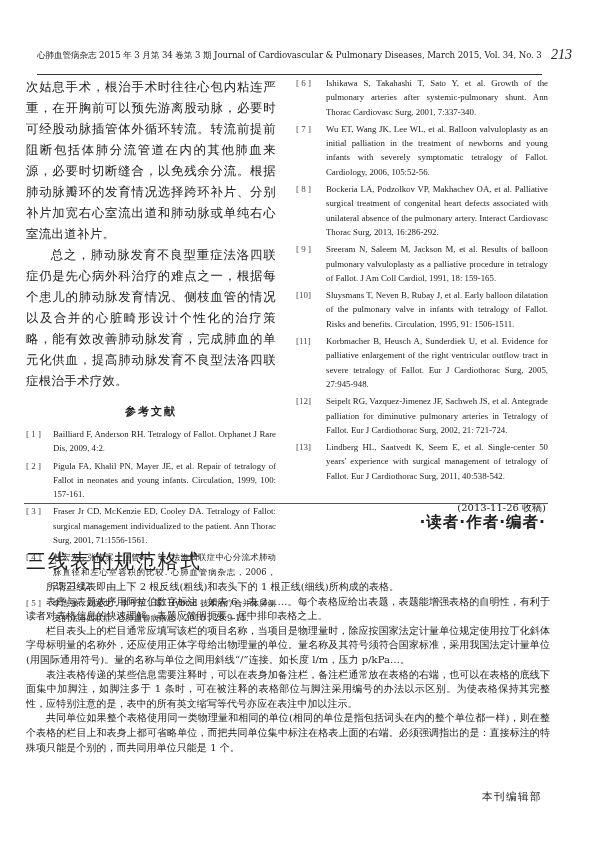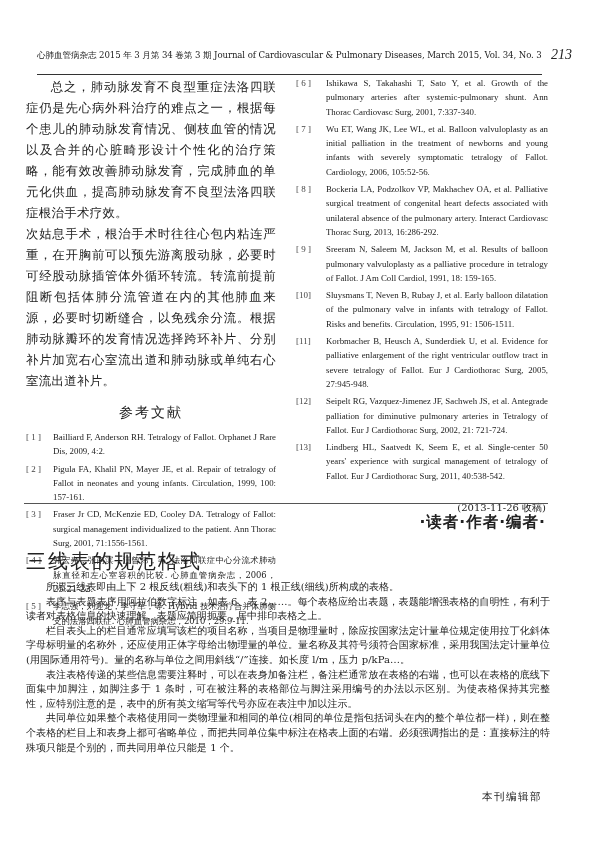--- a/index.html
+++ b/index.html
@@ -19,21 +19,21 @@
   .col-left { position: absolute; left: 26px; top: 76px; width: 250px; }
   .col-right { position: absolute; left: 300px; top: 76px; width: 248px; }
 
   .body-para {
     font-size: 12.4px; line-height: 21px; text-align: justify; margin: 0; letter-spacing: 0.35px;
     font-family: "DejaVu Serif", serif;
   }
   .body-para.indent { text-indent: 2em; }
 
   .refs-title {
-    text-align: center; font-size: 14px; font-weight: normal; margin: 13px 0 8px 0;
+    text-align: center; font-size: 11px; font-weight: bold; margin: 13px 0 8px 0;
     font-family: "DejaVu Sans", sans-serif; letter-spacing: 2px;
   }
   .ref {
     position: relative; padding-left: 27px; font-size: 8.8px; line-height: 14.3px;
     text-align: justify; margin: 0 0 3px 0; font-family: "Liberation Serif", serif;
   }
   .ref.cjk { font-family: "DejaVu Serif", serif; font-size: 8.4px; }
   .ref-num { position: absolute; left: 0; top: 0; white-space: pre; font-family: "Liberation Serif", serif; font-size: 9px; color: #444; }
   .col-right .ref { padding-left: 26px; }
   .col-right .ref-num { left: -4px; }
@@ -66,22 +66,22 @@
 </style>
 </head>
 <body>
 
 <div class="page-header">
   <span class="running-head">心肺血管病杂志 2015 年 3 月第 34 卷第 3 期   Journal of Cardiovascular &amp; Pulmonary Diseases, March 2015, Vol. 34, No. 3</span>
   <span class="page-number">213</span>
 </div>
 
 <div class="col-left">
+  <p class="body-para">次姑息手术，根治手术时往往心包内粘连严重，在开胸前可以预先游离股动脉，必要时可经股动脉插管体外循环转流。转流前提前阻断包括体肺分流管道在内的其他肺血来源，必要时切断缝合，以免残余分流。根据肺动脉瓣环的发育情况选择跨环补片、分别补片加宽右心室流出道和肺动脉或单纯右心室流出道补片。</p>
   <p class="body-para indent">总之，肺动脉发育不良型重症法洛四联症仍是先心病外科治疗的难点之一，根据每个患儿的肺动脉发育情况、侧枝血管的情况以及合并的心脏畸形设计个性化的治疗策略，能有效改善肺动脉发育，完成肺血的单元化供血，提高肺动脉发育不良型法洛四联症根治手术疗效。</p>
-  <p class="body-para">次姑息手术，根治手术时往往心包内粘连严重，在开胸前可以预先游离股动脉，必要时可经股动脉插管体外循环转流。转流前提前阻断包括体肺分流管道在内的其他肺血来源，必要时切断缝合，以免残余分流。根据肺动脉瓣环的发育情况选择跨环补片、分别补片加宽右心室流出道和肺动脉或单纯右心室流出道补片。</p>
   <div class="refs-title">参考文献</div>
   <div>
     <div class="ref"><span class="ref-num">[ 1 ]</span><span>Bailliard F, Anderson RH. Tetralogy of Fallot. Orphanet J Rare Dis, 2009, 4:2.</span></div>
     <div class="ref"><span class="ref-num">[ 2 ]</span><span>Pigula FA, Khalil PN, Mayer JE, et al. Repair of tetralogy of Fallot in neonates and young infants. Circulation, 1999, 100: 157-161.</span></div>
     <div class="ref"><span class="ref-num">[ 3 ]</span><span>Fraser Jr CD, McKenzie ED, Cooley DA. Tetralogy of Fallot: surgical management individualized to the patient. Ann Thorac Surg, 2001, 71:1556-1561.</span></div>
     <div class="ref cjk"><span class="ref-num">[ 4 ]</span><span>韩宏光，张南滨，汪曾炜，等. 法洛四联症中心分流术肺动脉直径和左心室容积的比较. 心肺血管病杂志，2006，25:21-22.</span></div>
     <div class="ref cjk"><span class="ref-num">[ 5 ]</span><span>李志强，刘迎龙，李守军，等. Hybrid 技术治疗合并体肺侧支的法洛四联症. 心肺血管病杂志，2010，29:9-11.</span></div>
   </div>
 </div>
 

